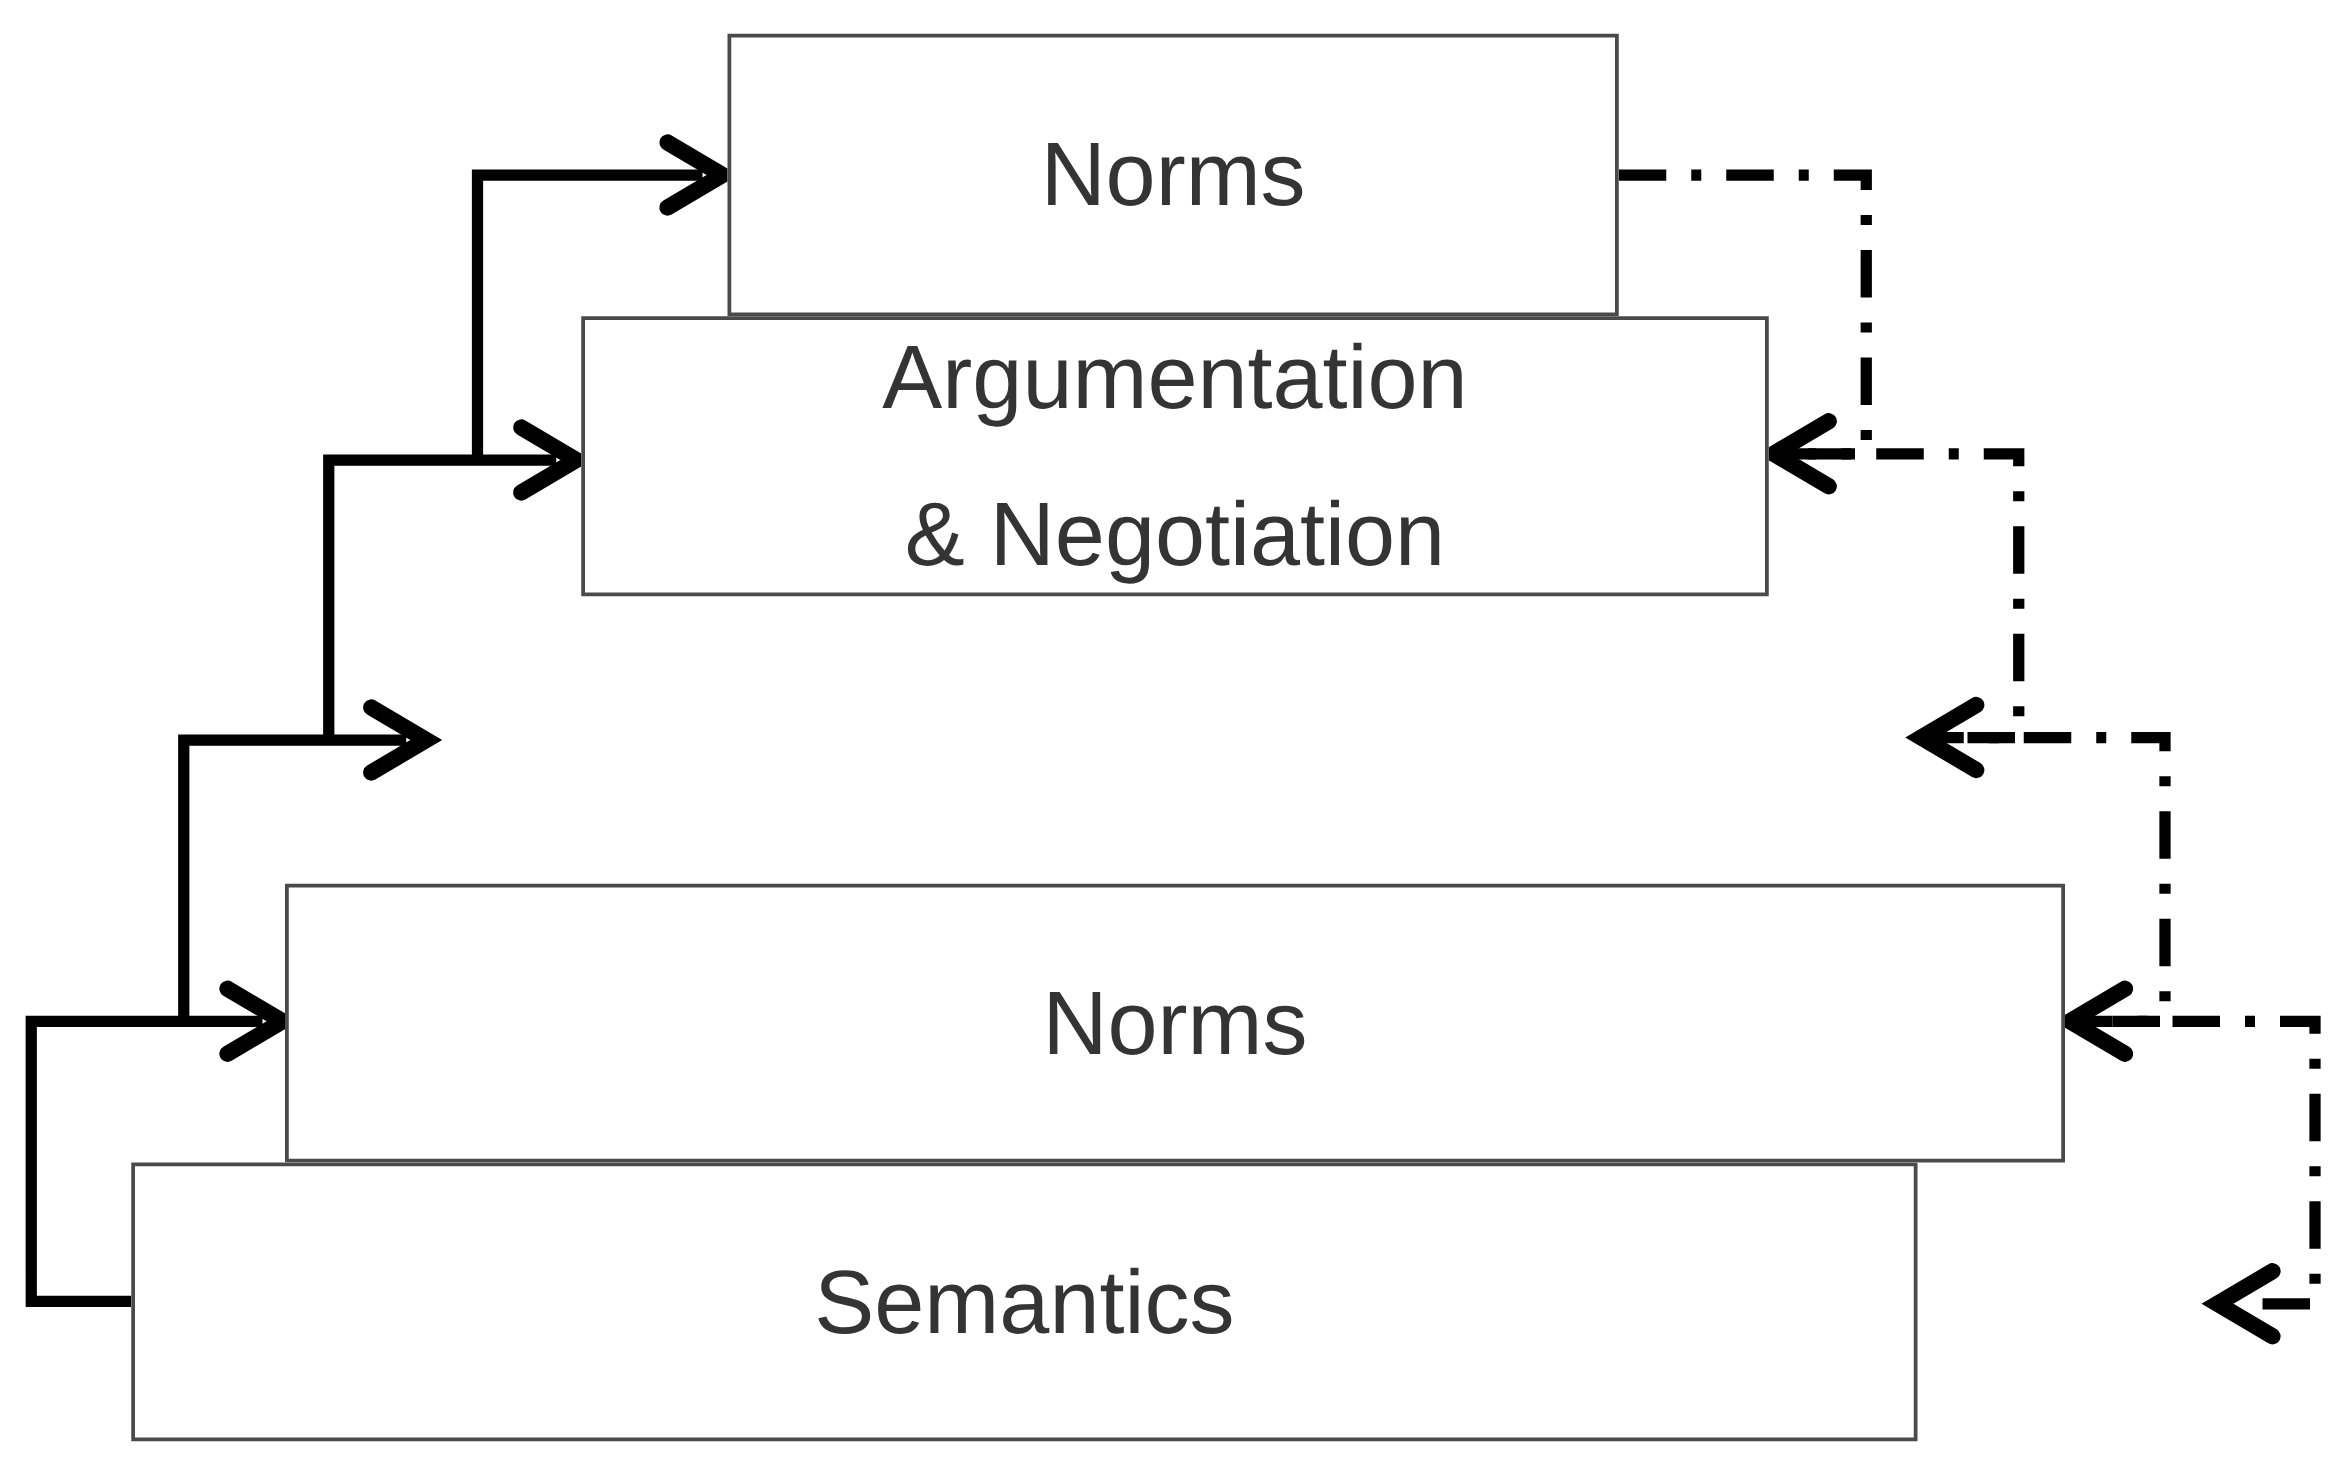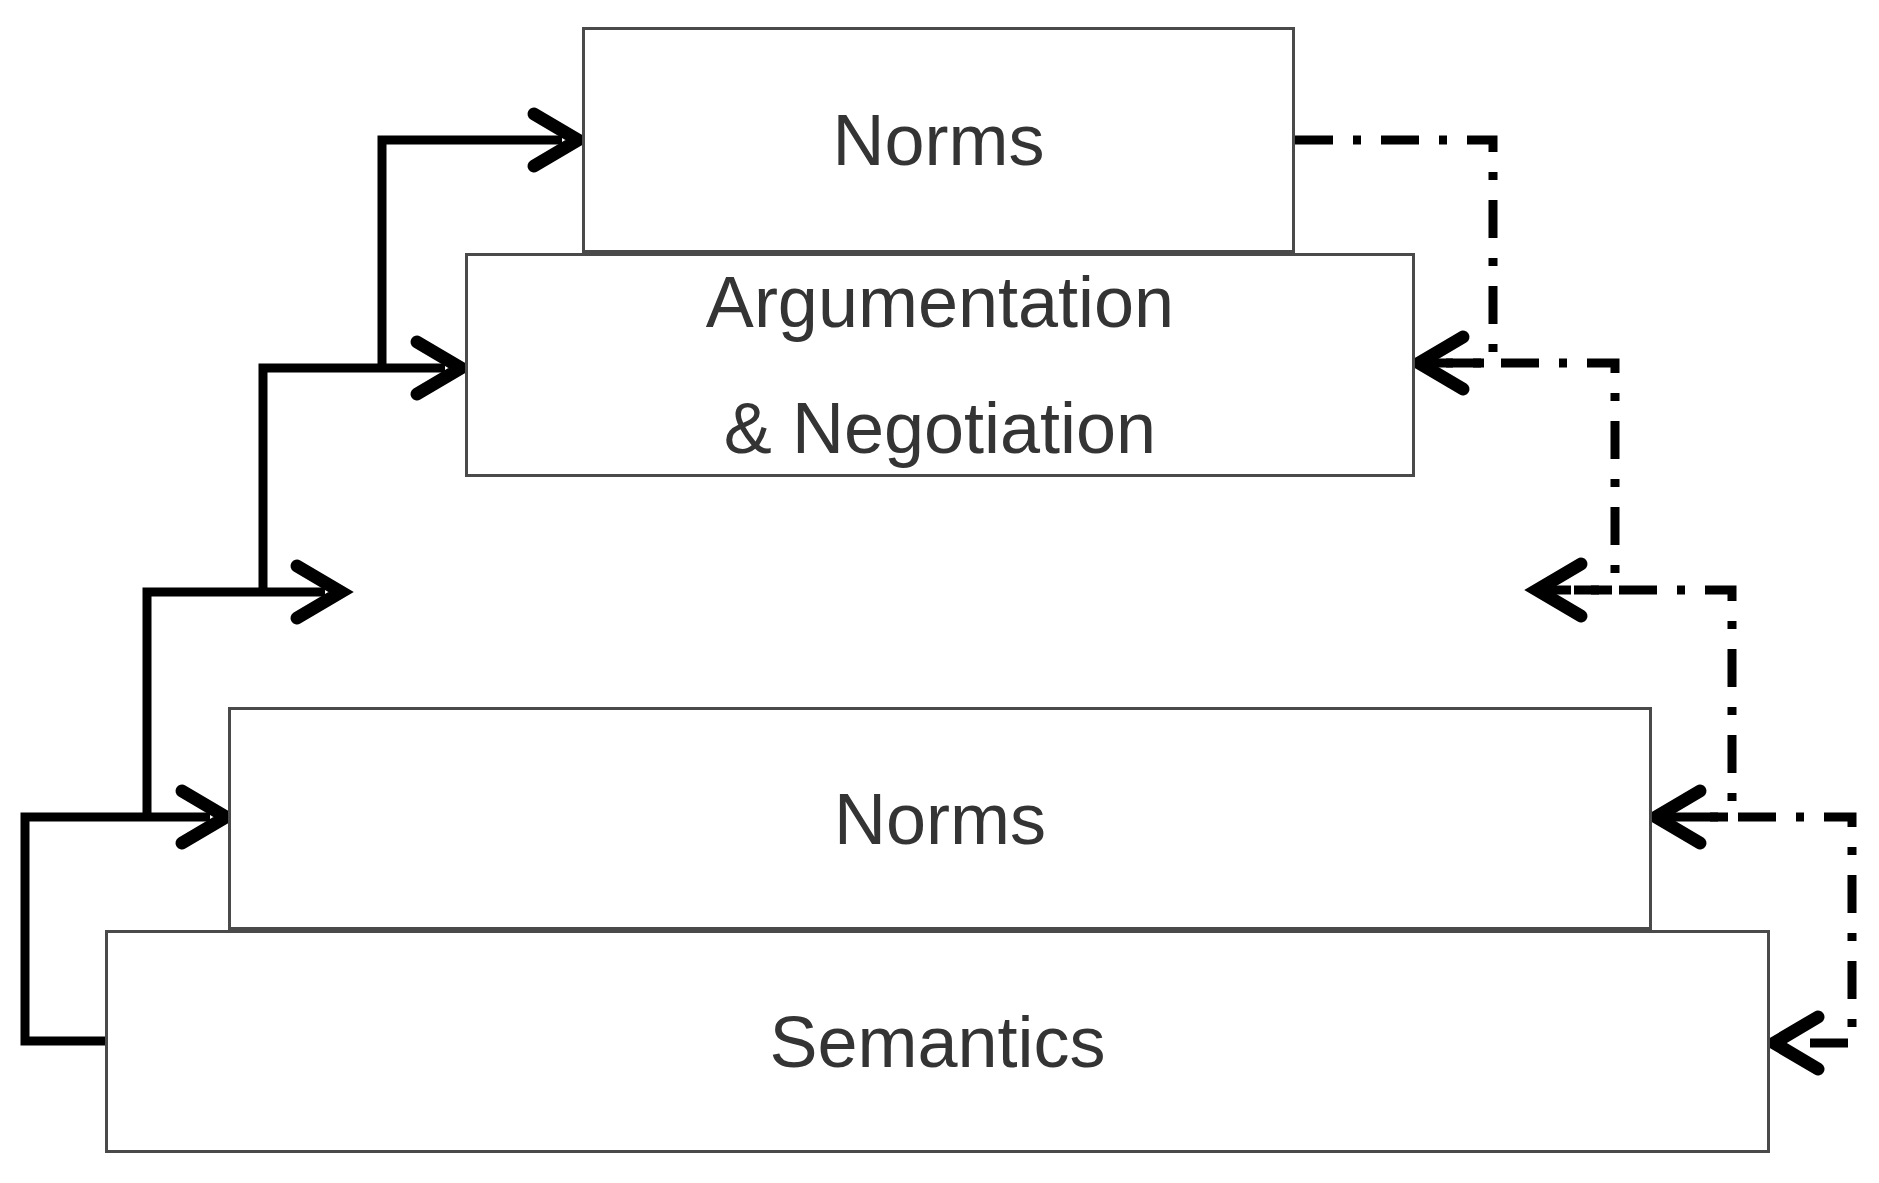--- a/index.html
+++ b/index.html
@@ -34,21 +34,21 @@
     color:var(--text);
     font-size:72px;
     line-height:92px;
     text-align:center;
     white-space:nowrap;
   }
   .box-trust{left:582px;top:27px;width:713px;height:226px;}
   .box-argumentation{left:465px;top:253px;width:950px;height:224px;justify-content:space-between;}
   .box-organisations{left:345px;top:477px;width:1188px;height:230px;}
   .box-norms{left:228px;top:707px;width:1424px;height:223px;}
-  .box-semantics{left:105px;top:930px;width:1665px;height:223px;}
+  .box-semantics{left:105px;top:930px;width:1429px;height:223px;}
 </style>
 </head>
 <body>
 
 <div class="stage">
 
   <svg class="connectors" viewBox="0 0 1879 1183" xmlns="http://www.w3.org/2000/svg" aria-hidden="true">
 
     <g>
       <path class="line" d="M 105 1041 L 25 1041 L 25 817 L 210 817"></path>

